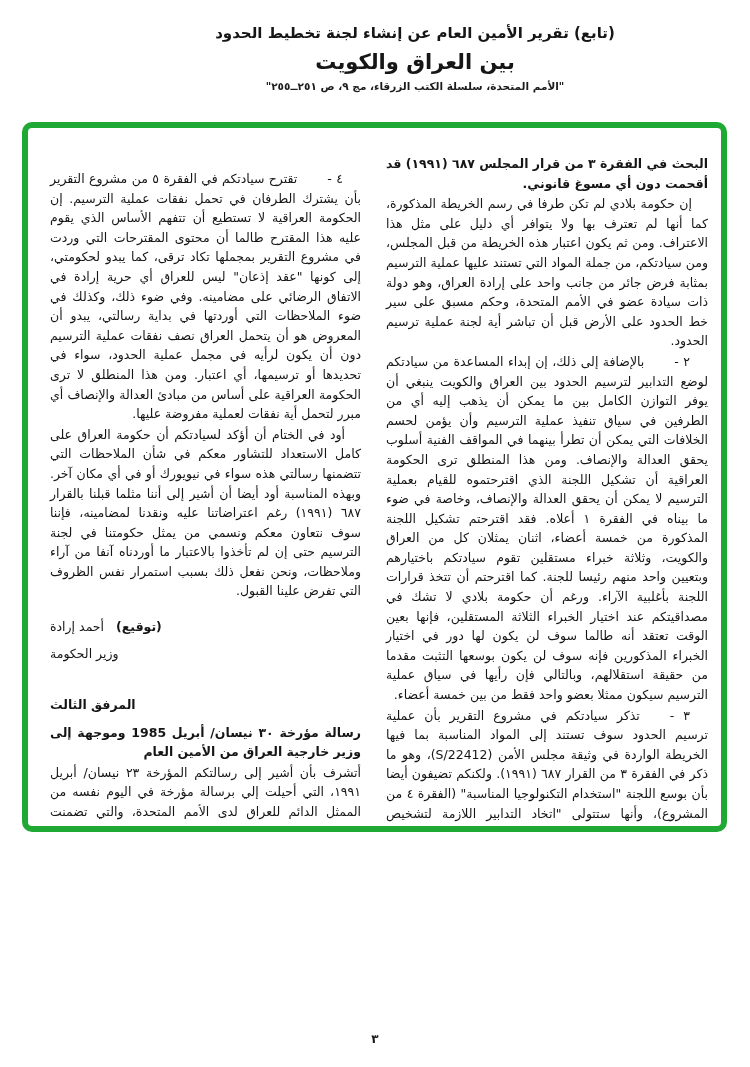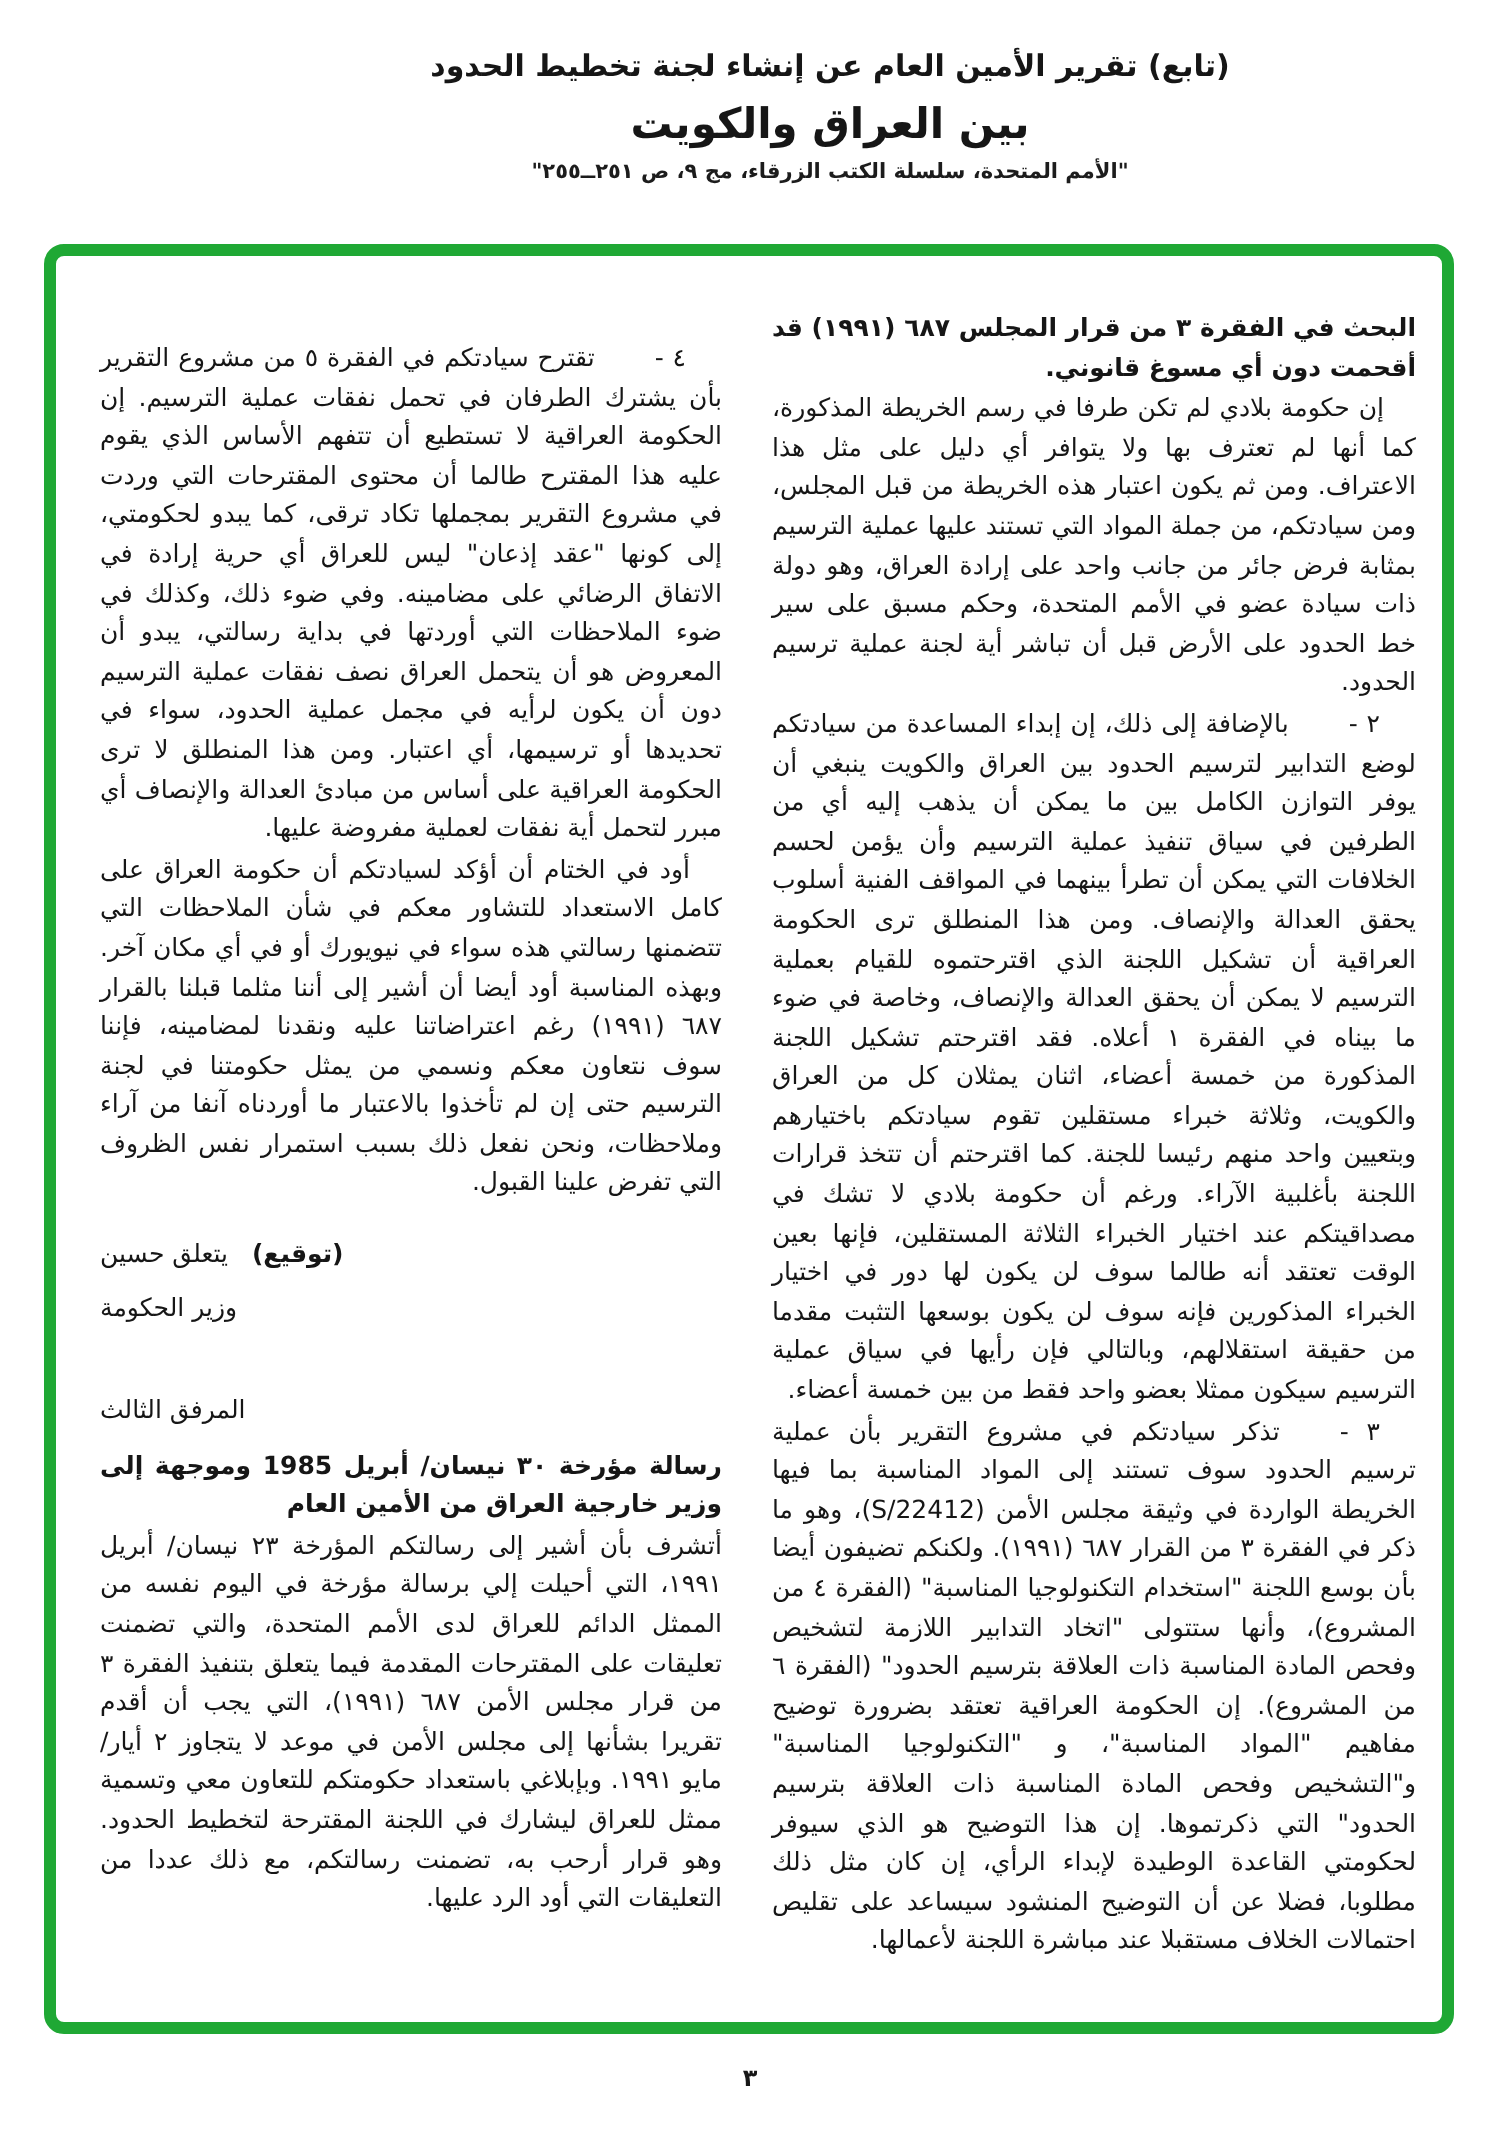--- a/index.html
+++ b/index.html
@@ -9,21 +9,21 @@
     font-family:"DejaVu Sans",sans-serif;
     overflow:hidden;
   }
   
   .header{position:absolute;top:22px;left:0;width:750px;text-align:center;direction:rtl;padding-left:40px;}
   .header .t1{font-size:15px;font-weight:bold;line-height:22px;}
   .header .t2{font-size:21px;font-weight:bold;line-height:22px;margin-top:7px;}
   .header .src{font-size:10.5px;font-weight:bold;margin-top:7px;color:#1c1c1c;}
   
   .frame{
-    position:absolute;left:22px;top:122px;width:705px;height:895px;
+    position:absolute;left:22px;top:122px;width:705px;height:710px;
     box-sizing:border-box;border:6px solid #1fa834;border-radius:10px;
     overflow:hidden;
   }
   .columns{
     direction:rtl;display:flex;gap:25px;
     padding:26px 13px 18px 26px;box-sizing:border-box;height:100%;
   }
   .col{font-size:12.5px;line-height:19.6px;text-align:justify;direction:rtl;}
   .col-right{width:322px;flex:0 0 322px;}
   .col-left{width:311px;flex:0 0 311px;padding-top:15px;box-sizing:border-box;}
@@ -31,21 +31,21 @@
   .lead-bold{font-weight:bold;}
   .indent{text-indent:16px;}
   .numbered{text-indent:18px;}
   .pnum{margin-left:30px;}
   
   .signature{margin-top:12px;text-align:left;direction:rtl;line-height:27px;}
   .sig-line{display:block;}
   .sig-label{font-weight:bold;margin-left:8px;}
   .sig-title{display:block;}
   
-  .annex-heading{font-weight:normal;text-align:left;margin:28px 0 8px 0 !important;}
+  .annex-heading{font-weight:bold;text-align:left;margin:28px 0 8px 0 !important;}
   .annex-subheading{font-weight:bold;}
   
   .page-number{
     position:absolute;left:0;top:1032px;width:750px;
     text-align:center;font-size:12px;font-weight:bold;
   }
 </style>
 </head>
 <body>
 
@@ -65,21 +65,21 @@
       <p class="numbered"><span class="pnum">٣ -</span><span>تذكر سيادتكم في مشروع التقرير بأن عملية ترسيم الحدود سوف تستند إلى المواد المناسبة بما فيها الخريطة الواردة في وثيقة مجلس الأمن (S/22412)، وهو ما ذكر في الفقرة ٣ من القرار ٦٨٧ (١٩٩١). ولكنكم تضيفون أيضا بأن بوسع اللجنة "استخدام التكنولوجيا المناسبة" (الفقرة ٤ من المشروع)، وأنها ستتولى "اتخاد التدابير اللازمة لتشخيص وفحص المادة المناسبة ذات العلاقة بترسيم الحدود" (الفقرة ٦ من المشروع). إن الحكومة العراقية تعتقد بضرورة توضيح مفاهيم "المواد المناسبة"، و "التكنولوجيا المناسبة" و"التشخيص وفحص المادة المناسبة ذات العلاقة بترسيم الحدود" التي ذكرتموها. إن هذا التوضيح هو الذي سيوفر لحكومتي القاعدة الوطيدة لإبداء الرأي، إن كان مثل ذلك مطلوبا، فضلا عن أن التوضيح المنشود سيساعد على تقليص احتمالات الخلاف مستقبلا عند مباشرة اللجنة لأعمالها.</span></p>
     </div>
 
     <div class="col col-left">
       <p class="numbered"><span class="pnum">٤ -</span><span>تقترح سيادتكم في الفقرة ٥ من مشروع التقرير بأن يشترك الطرفان في تحمل نفقات عملية الترسيم. إن الحكومة العراقية لا تستطيع أن تتفهم الأساس الذي يقوم عليه هذا المقترح طالما أن محتوى المقترحات التي وردت في مشروع التقرير بمجملها تكاد ترقى، كما يبدو لحكومتي، إلى كونها "عقد إذعان" ليس للعراق أي حرية إرادة في الاتفاق الرضائي على مضامينه. وفي ضوء ذلك، وكذلك في ضوء الملاحظات التي أوردتها في بداية رسالتي، يبدو أن المعروض هو أن يتحمل العراق نصف نفقات عملية الترسيم دون أن يكون لرأيه في مجمل عملية الحدود، سواء في تحديدها أو ترسيمها، أي اعتبار. ومن هذا المنطلق لا ترى الحكومة العراقية على أساس من مبادئ العدالة والإنصاف أي مبرر لتحمل أية نفقات لعملية مفروضة عليها.</span></p>
       <p class="indent">أود في الختام أن أؤكد لسيادتكم أن حكومة العراق على كامل الاستعداد للتشاور معكم في شأن الملاحظات التي تتضمنها رسالتي هذه سواء في نيويورك أو في أي مكان آخر. وبهذه المناسبة أود أيضا أن أشير إلى أننا مثلما قبلنا بالقرار ٦٨٧ (١٩٩١) رغم اعتراضاتنا عليه ونقدنا لمضامينه، فإننا سوف نتعاون معكم ونسمي من يمثل حكومتنا في لجنة الترسيم حتى إن لم تأخذوا بالاعتبار ما أوردناه آنفا من آراء وملاحظات، ونحن نفعل ذلك بسبب استمرار نفس الظروف التي تفرض علينا القبول.</p>
 
       <div class="signature">
         <span class="sig-line">
           <span class="sig-label">(توقيع)</span>
-          <span>يتعلق حسين</span>
+          <span>أحمد إرادة</span>
         </span>
         <span class="sig-title">وزير الحكومة</span>
       </div>
 
       <p class="annex-heading">المرفق الثالث</p>
       <p class="annex-subheading">رسالة مؤرخة ٣٠ نيسان/ أبريل 1985 وموجهة إلى وزير خارجية العراق من الأمين العام</p>
       <p>أتشرف بأن أشير إلى رسالتكم المؤرخة ٢٣ نيسان/ أبريل ١٩٩١، التي أحيلت إلي برسالة مؤرخة في اليوم نفسه من الممثل الدائم للعراق لدى الأمم المتحدة، والتي تضمنت تعليقات على المقترحات المقدمة فيما يتعلق بتنفيذ الفقرة ٣ من قرار مجلس الأمن ٦٨٧ (١٩٩١)، التي يجب أن أقدم تقريرا بشأنها إلى مجلس الأمن في موعد لا يتجاوز ٢ أيار/ مايو ١٩٩١. وبإبلاغي باستعداد حكومتكم للتعاون معي وتسمية ممثل للعراق ليشارك في اللجنة المقترحة لتخطيط الحدود. وهو قرار أرحب به، تضمنت رسالتكم، مع ذلك عددا من التعليقات التي أود الرد عليها.</p>
     </div>
 
   </div>

